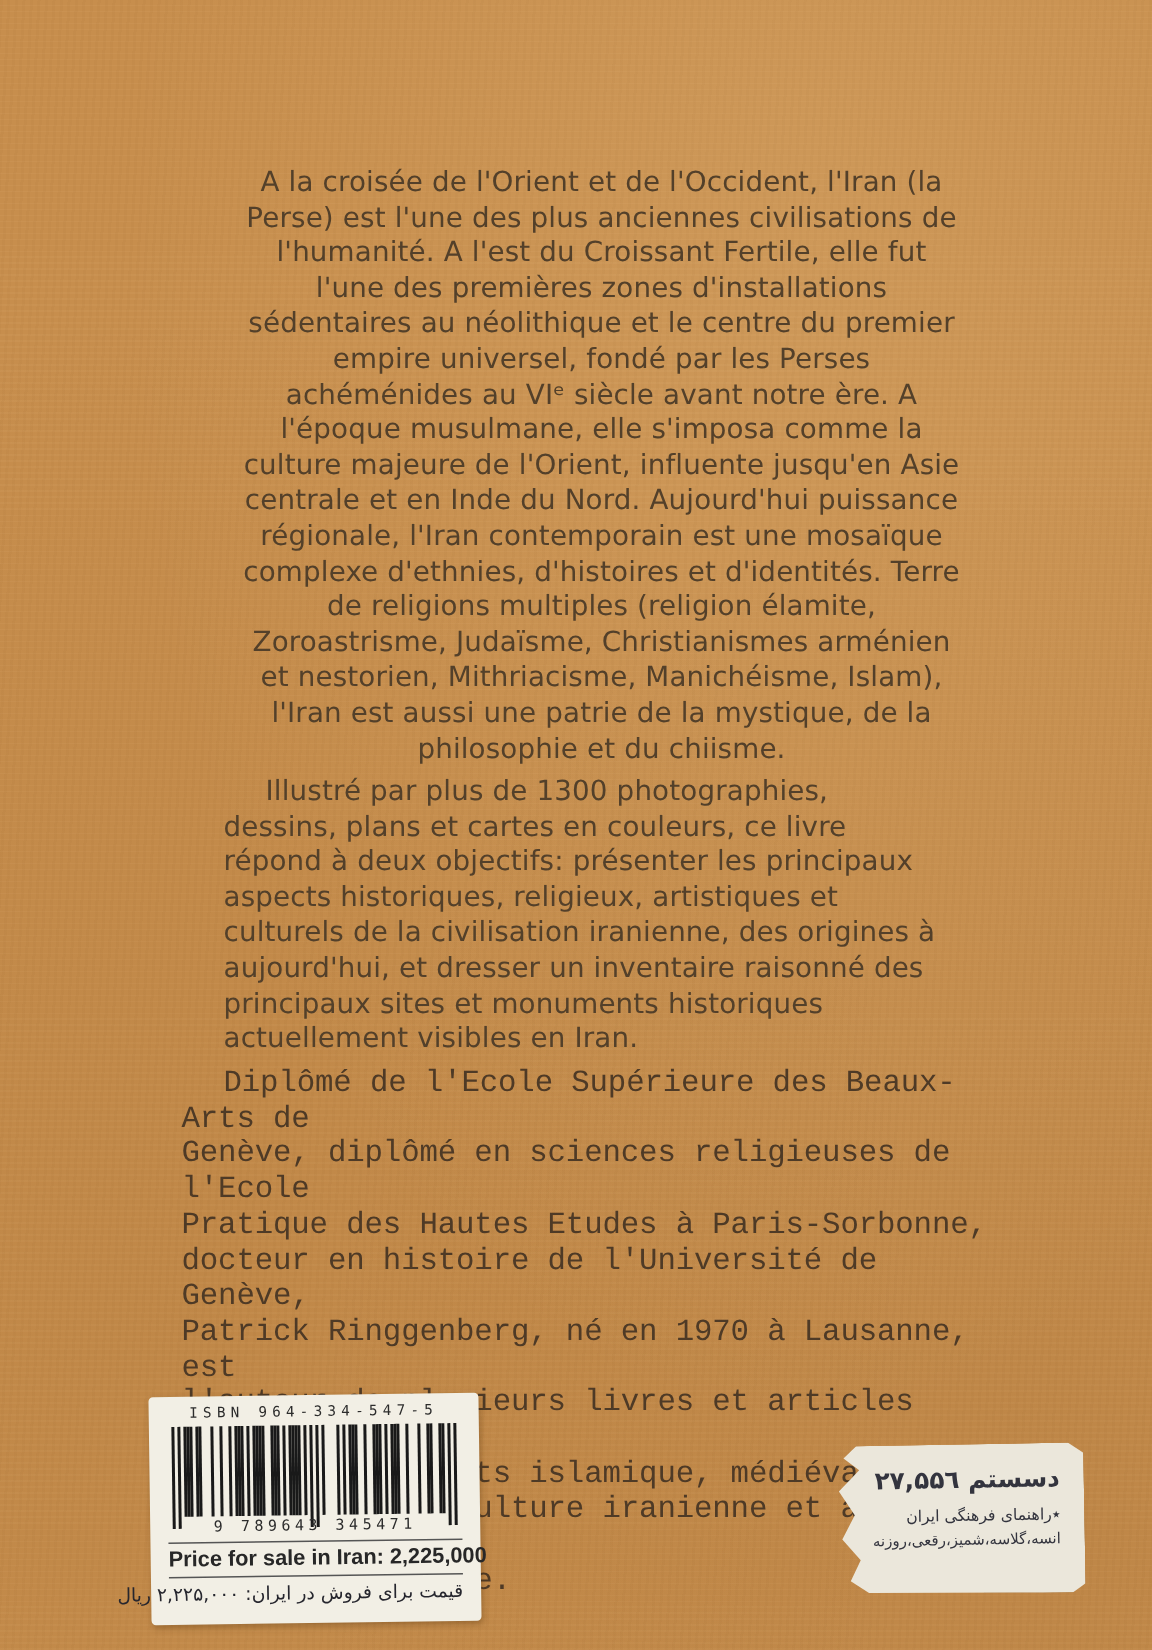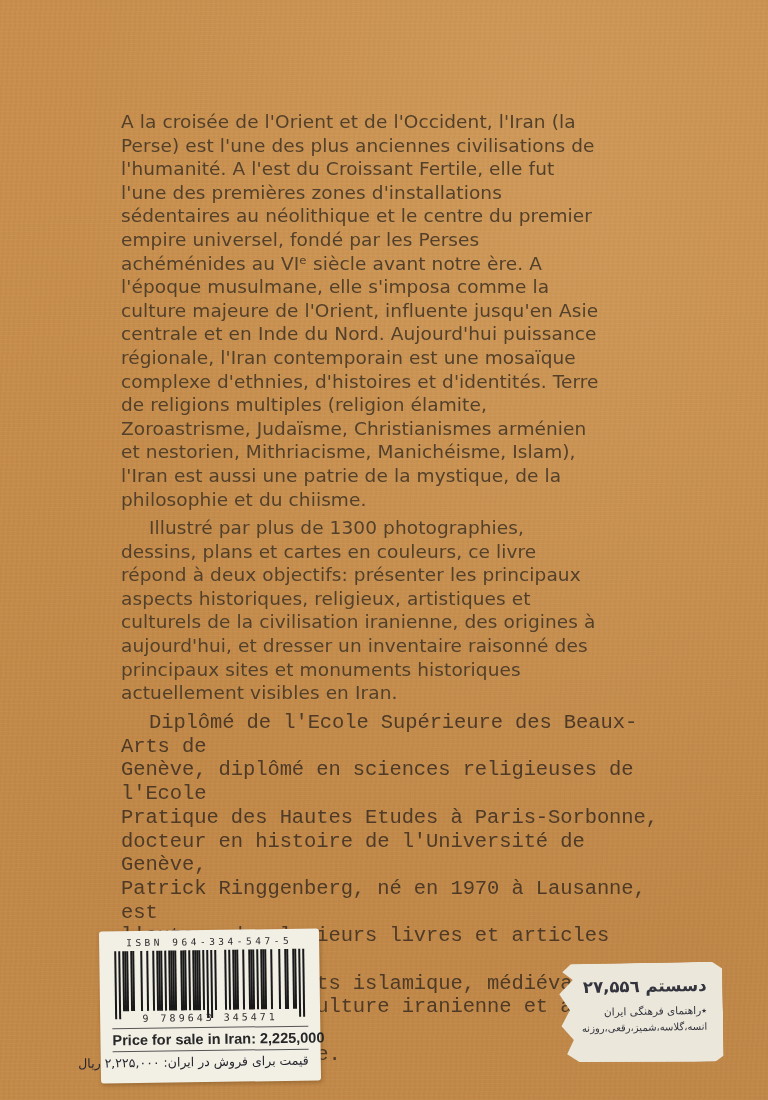--- a/index.html
+++ b/index.html
@@ -17,22 +17,22 @@
       repeating-linear-gradient(93deg, rgba(140,90,35,0.05) 0 2px, rgba(0,0,0,0) 2px 5px),
       repeating-linear-gradient(0deg, rgba(255,222,172,0.05) 0 1px, rgba(0,0,0,0) 1px 4px);
   }
   .blurb{
     position:absolute;left:121px;width:560px;margin:0;
     color:#53402a;
     white-space:pre-line;
     font-size:18.5px;line-height:23.6px;
     letter-spacing:0.1px;
   }
-  .blurb.p1{top:110px;}
-  .blurb.p2{top:516px;text-indent:28px;}
+  .blurb.p1{top:110px;text-align:center;}
+  .blurb.p2{top:516px;text-indent:28px;margin-left:28px;}
   .blurb.p3{
     top:711px;text-indent:28px;
     font-family:Liberation Mono, monospace;
     font-size:20.5px;line-height:23.7px;letter-spacing:-0.1px;
     color:#4e3a26;
   }
   
   .barcode-sticker{
     position:absolute;left:100px;top:930px;width:220px;height:152px;
     background:#f2efe5;border-radius:3px;

